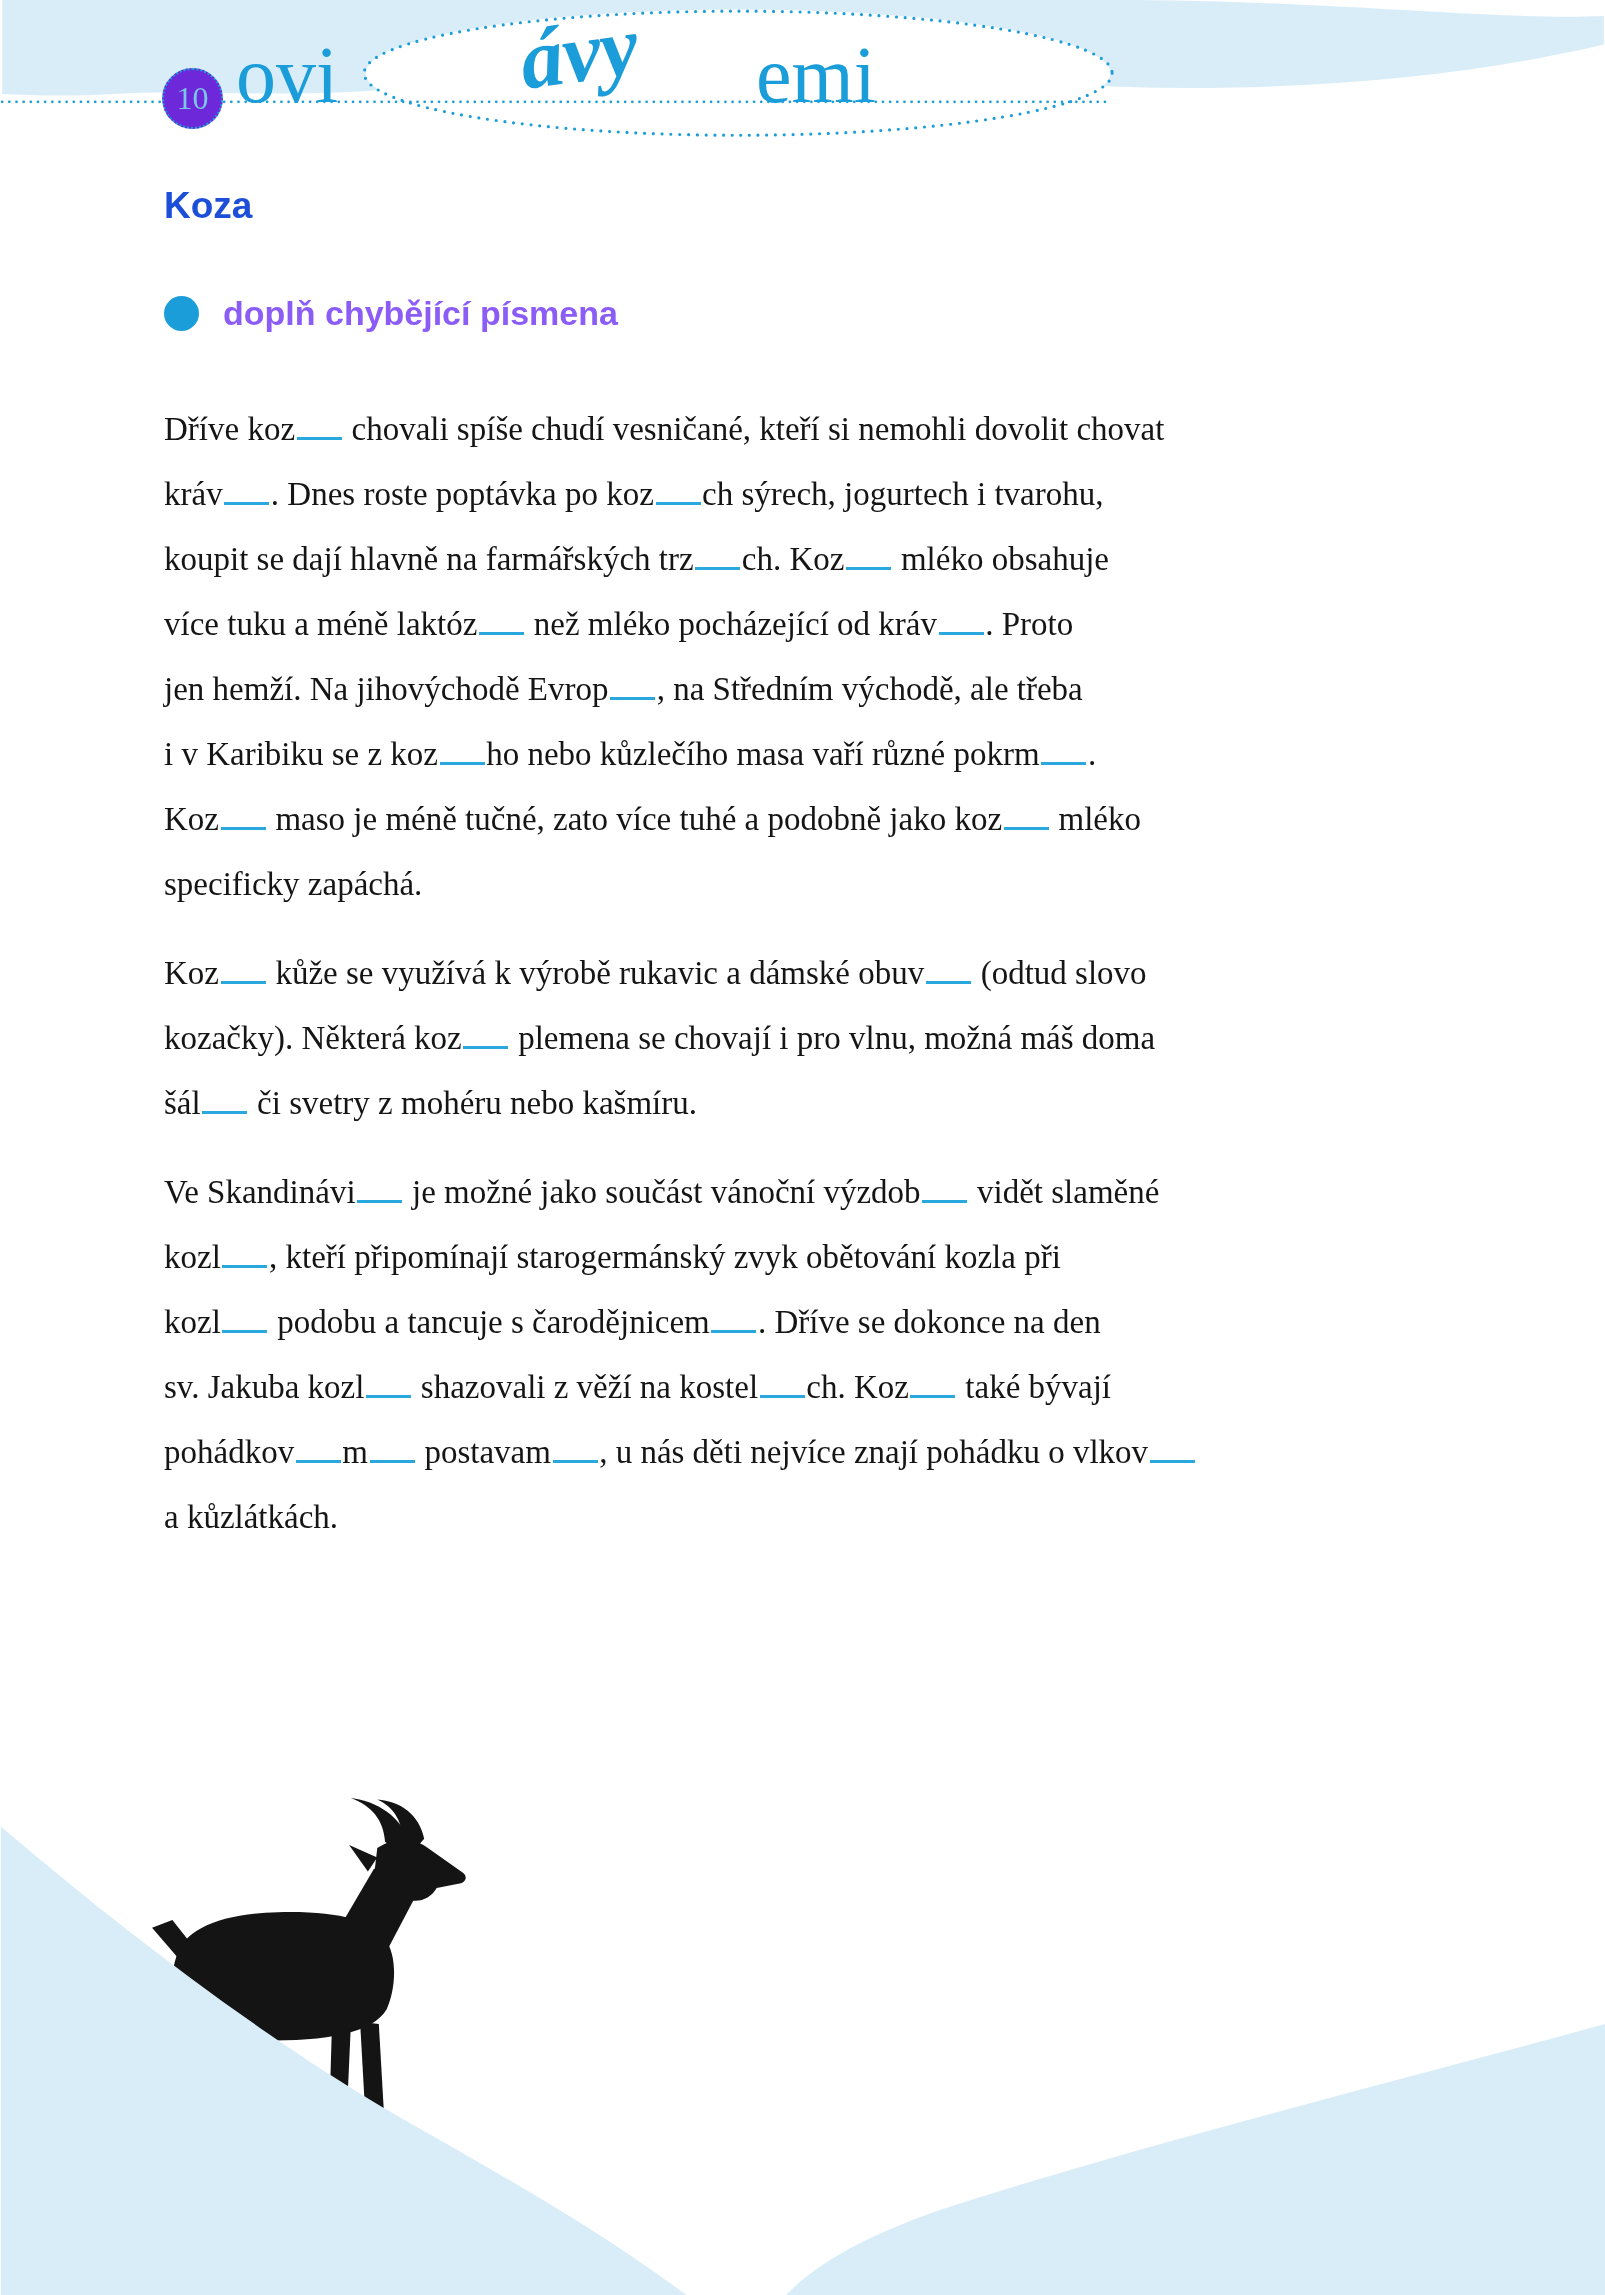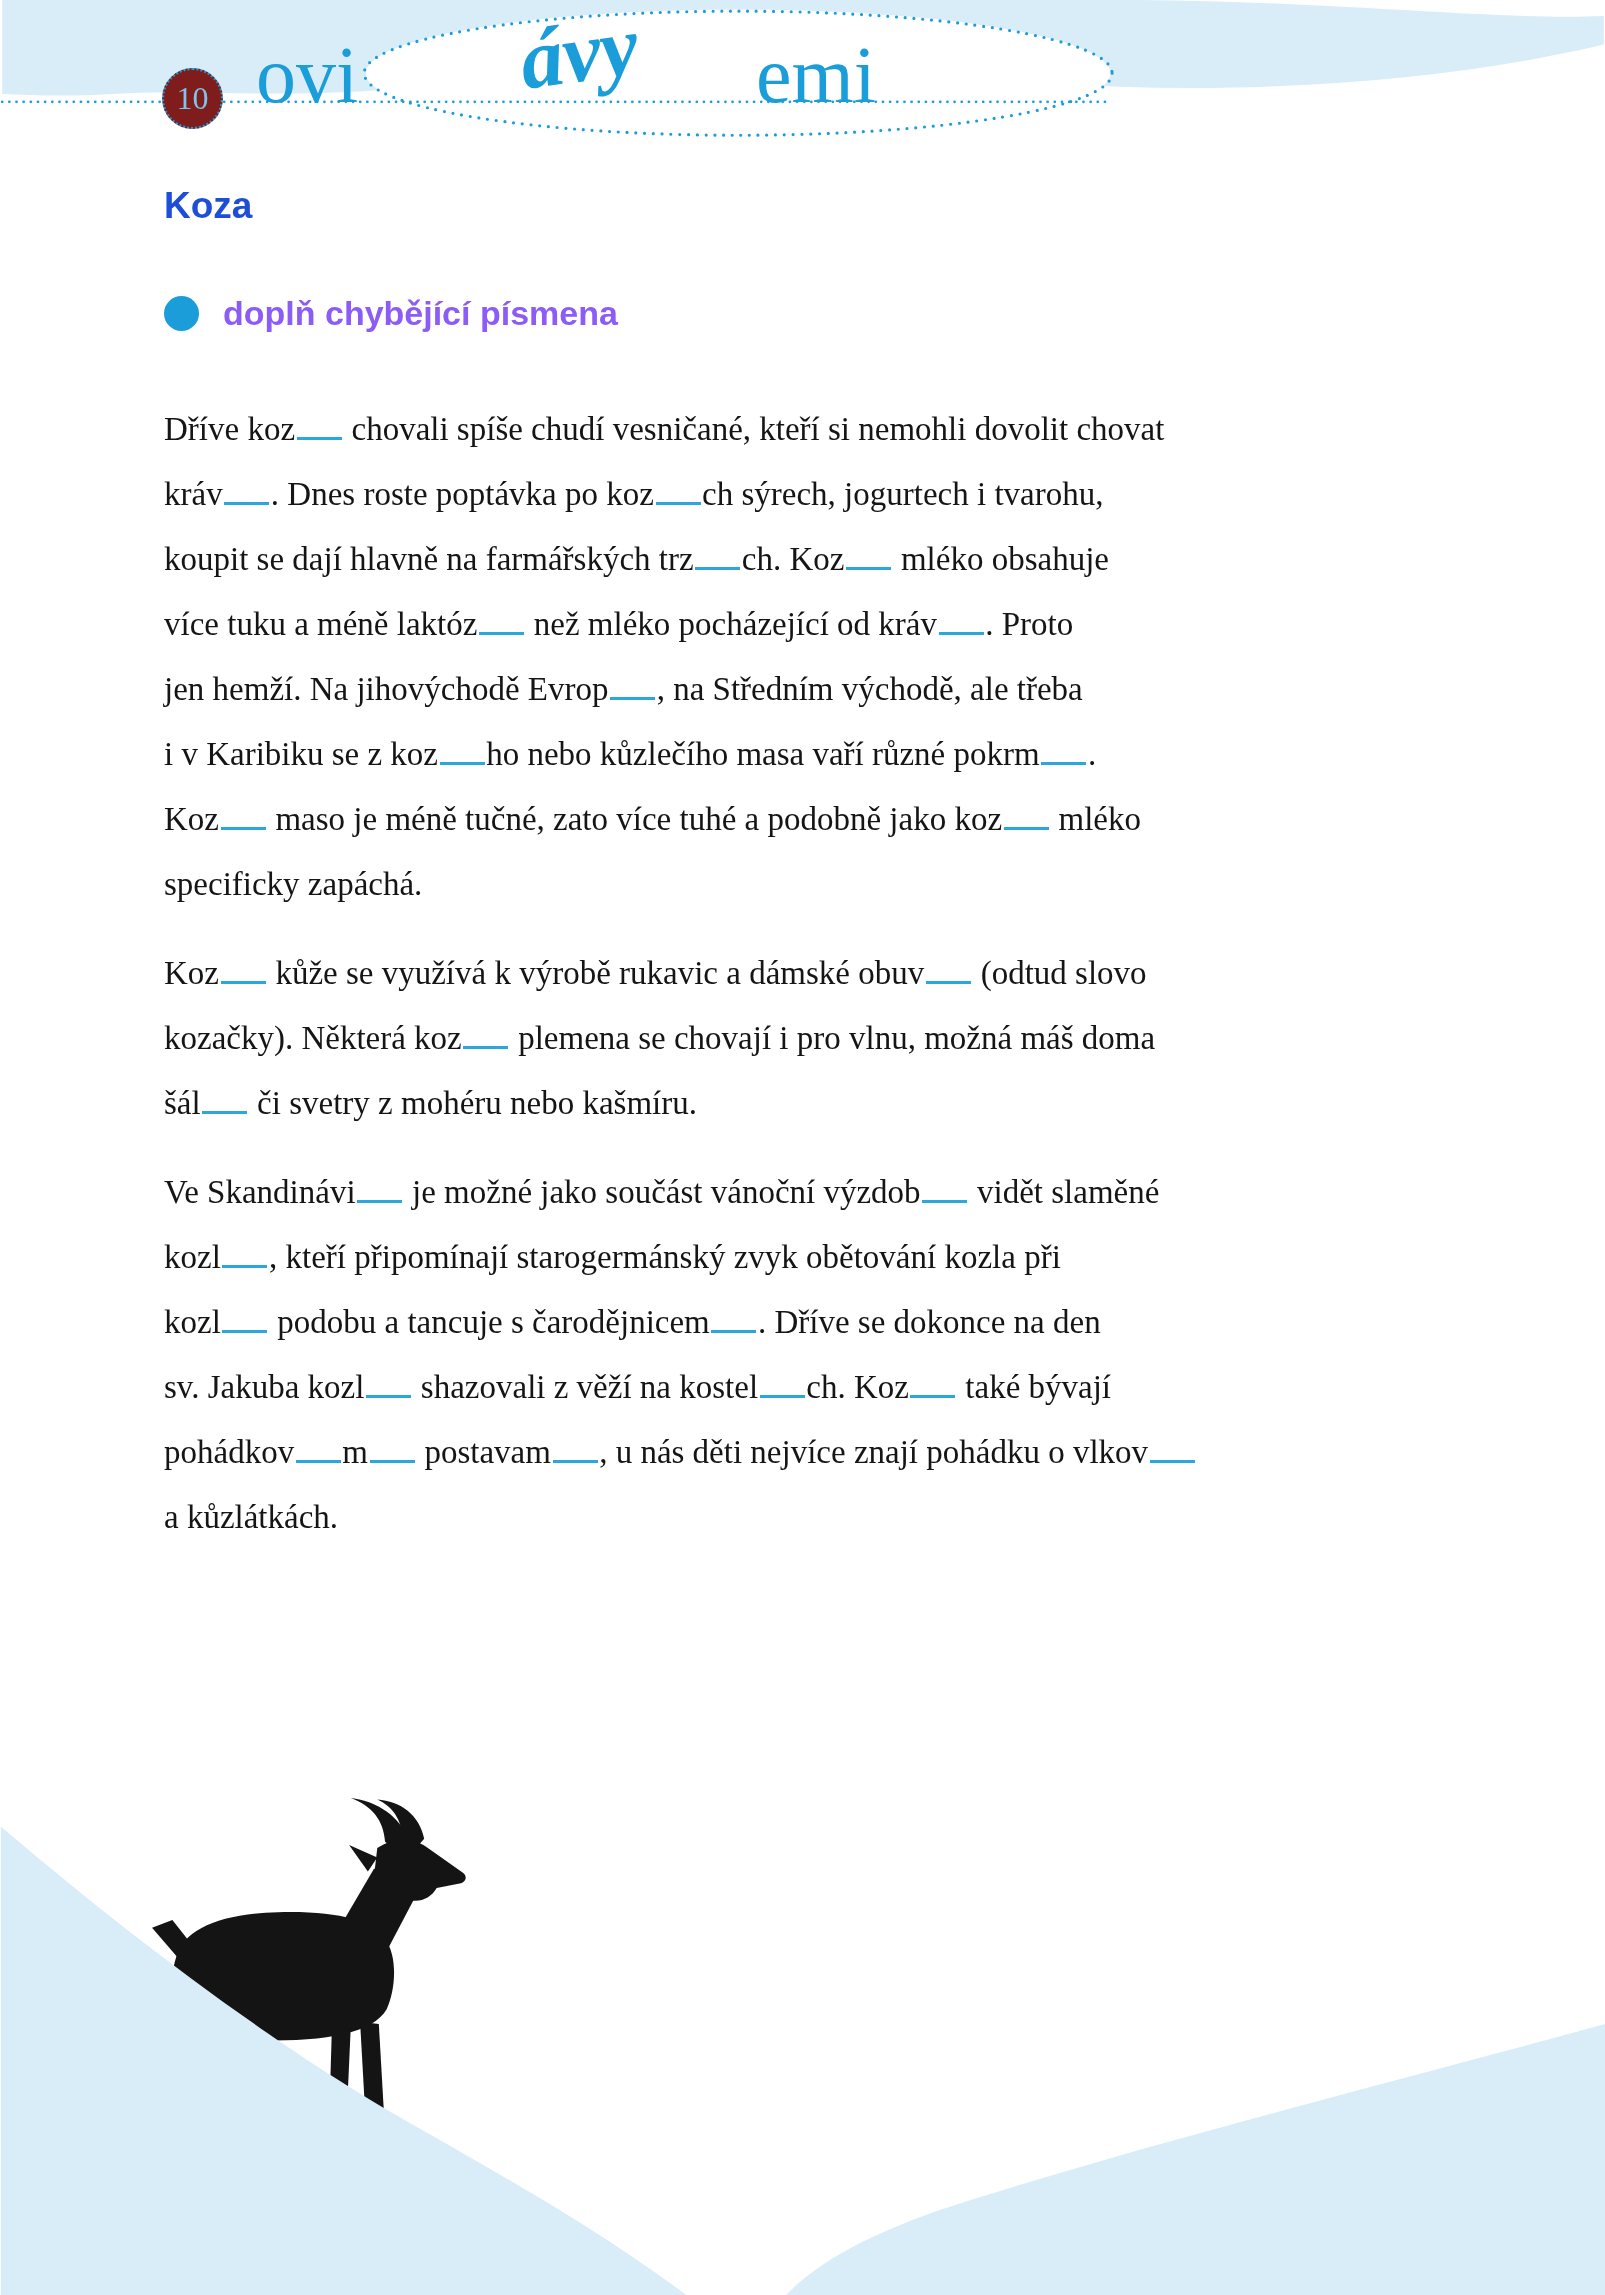--- a/index.html
+++ b/index.html
@@ -18,32 +18,32 @@
     font-family:"Liberation Serif", serif;
     color:var(--ink);
   }
   .art{position:absolute;left:0;display:block;}
   .header-art{top:0;}
   .footer-art{bottom:0;}
   .pagenum{
     position:absolute;left:162px;top:68px;
     width:61px;height:61px;border-radius:50%;
     border:2.4px dotted var(--accent);
-    background:#7f1d1d;
+    background:#6d28d9;
     color:#7cc6ea;
     font:400 32px "Liberation Serif", serif;
     display:flex;align-items:center;justify-content:center;
   }
   .title-word{
     position:absolute;
     color:var(--accent);
     font-family:"Liberation Serif", serif;
     white-space:nowrap;
   }
-  .word-ovi{left:256px;top:30px;font-size:80px;}
+  .word-ovi{left:236px;top:30px;font-size:80px;}
   .word-avy{left:520px;top:3.2px;font-size:85px;font-style:italic;font-weight:700;transform:rotate(-8deg);}
   .word-emi{left:756px;top:30px;font-size:80px;}
   .section-title{
     position:absolute;left:164px;top:185px;
     font:700 37px "Liberation Sans", sans-serif;
     color:#1d4ed8;
   }
   .instruction{
     position:absolute;left:164px;top:294px;
     display:flex;align-items:center;gap:24px;

